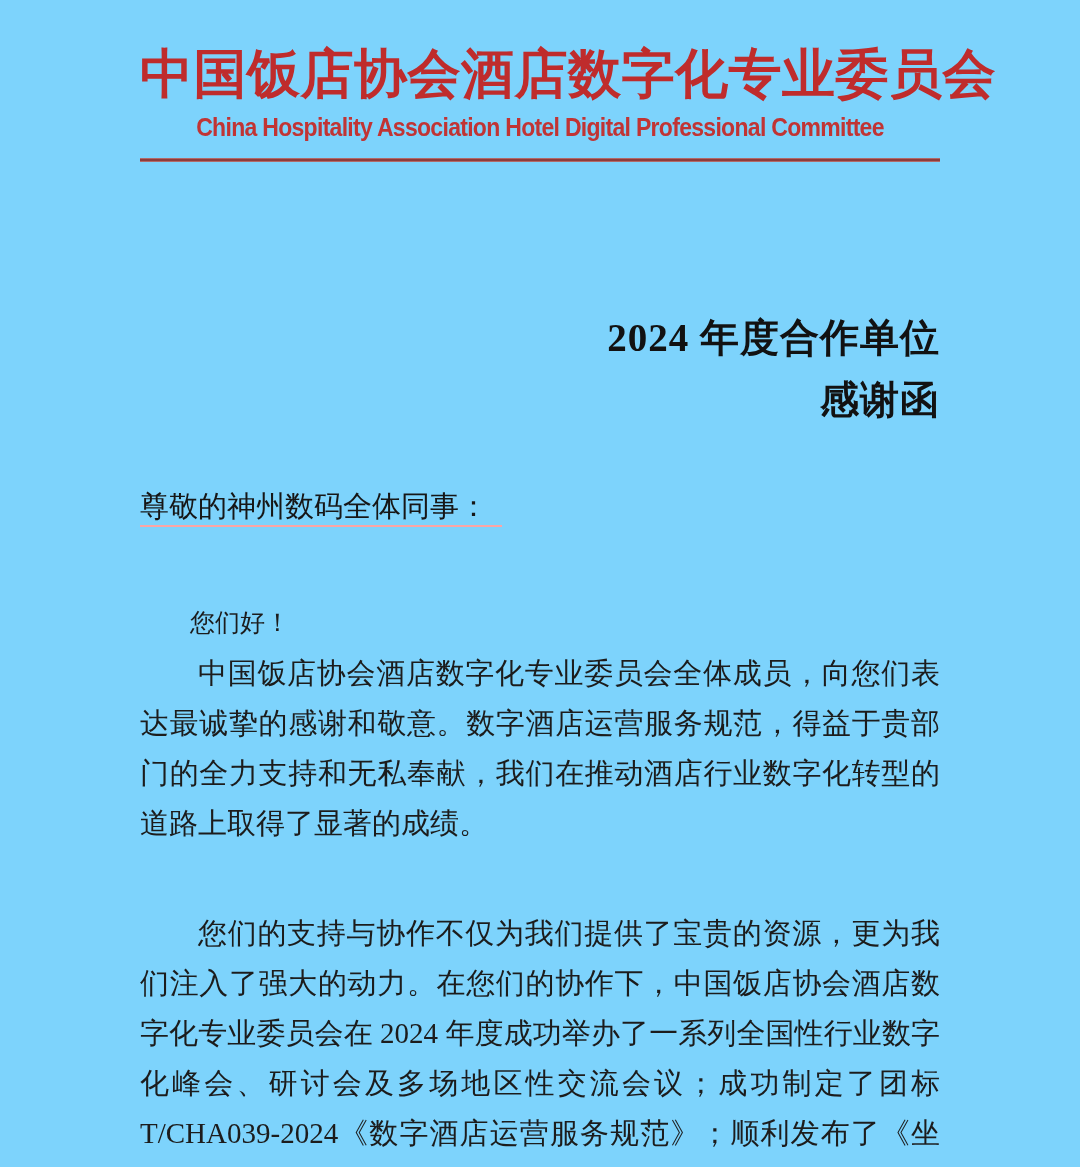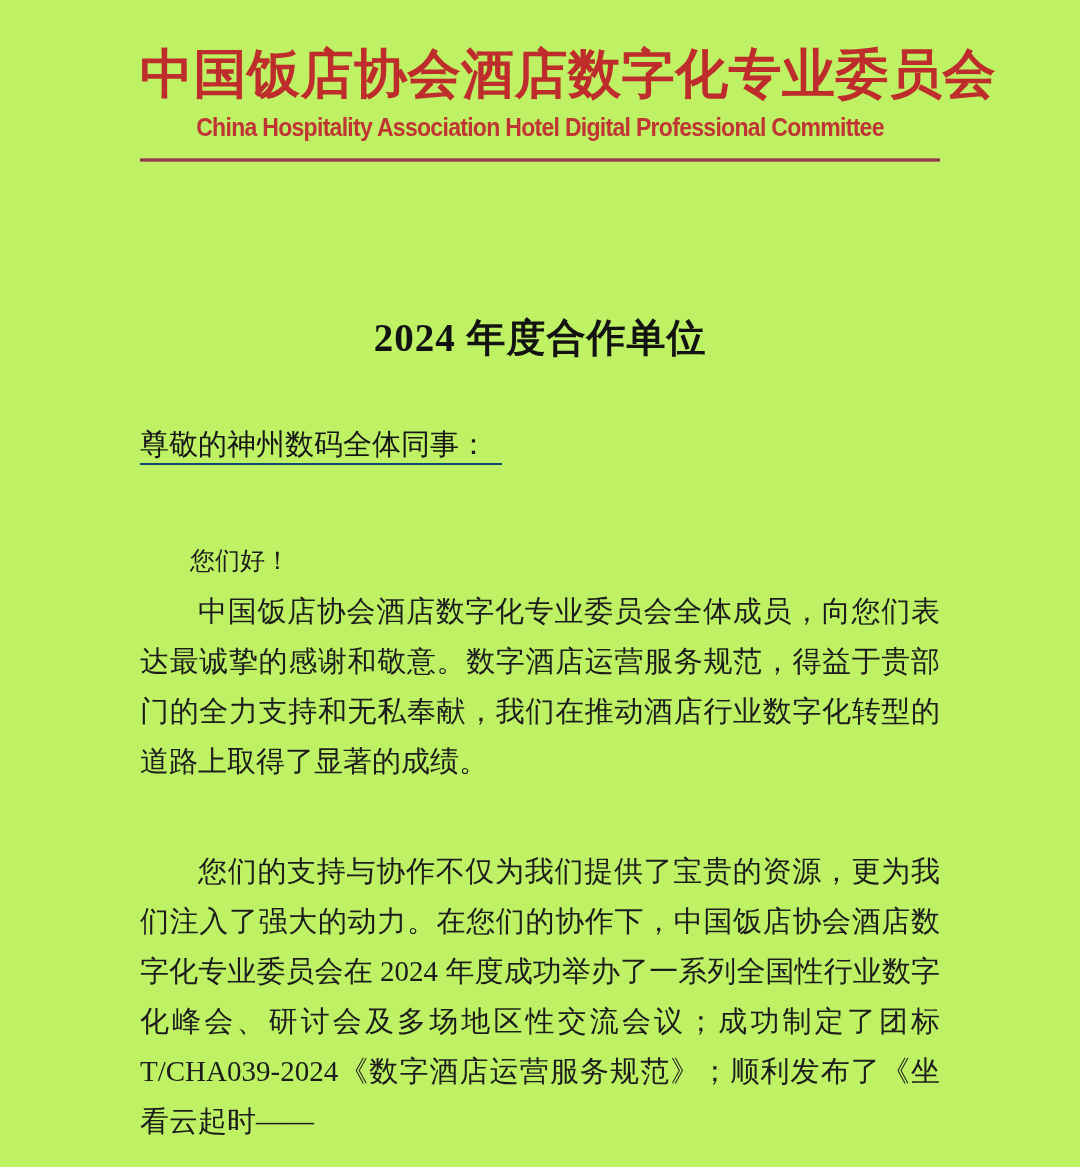--- a/index.html
+++ b/index.html
@@ -7,21 +7,21 @@
   body {
     width: 1080px;
     height: 1167px;
     overflow: hidden;
     font-family: "Liberation Serif", serif;
     color: #1f1f1f;
   }
   .page {
     width: 1080px;
     height: 1167px;
-    background: #bef264;
+    background: #7dd3fc;
     padding: 42px 140px 0 140px;
     overflow: hidden;
   }
 
   
   .letterhead { text-align: center; }
   .org-zh {
     font-size: 53px;
     line-height: 64px;
     font-weight: bold;
@@ -51,31 +51,31 @@
   
   .title {
     margin-top: 145px;
     text-align: center;
     font-weight: bold;
     color: #121212;
     font-size: 39px;
     line-height: 62px;
     letter-spacing: 1px;
   }
-  .title span { display: block; }
+  .title span { display: block; text-align: right; }
 
   
   .salutation {
     margin-top: 55px;
     font-size: 29px;
     line-height: 40px;
     color: #161616;
   }
   .salutation-text {
-    border-bottom: 2px solid #0c4a6e;
+    border-bottom: 2px solid #fca5a5;
     padding-bottom: 3px;
     padding-right: 14px;
   }
   .greeting {
     margin-top: 72px;
     font-size: 25px;
     line-height: 50px;
     text-indent: 2em;
     color: #1c1c1c;
   }
@@ -96,20 +96,21 @@
   <header class="letterhead">
     <div class="org-zh">中国饭店协会酒店数字化专业委员会</div>
     <div class="org-en">China Hospitality Association Hotel Digital Professional Committee</div>
     <div class="rule"></div>
   </header>
 
   <main class="letter-body">
 
     <h1 class="title">
       <span>2024 年度合作单位</span>
+      <span>感谢函</span>
     </h1>
 
     <p class="salutation"><span class="salutation-text">尊敬的神州数码全体同事：</span></p>
 
     <p class="greeting">您们好！</p>
 
     <p class="para">中国饭店协会酒店数字化专业委员会全体成员，向您们表达最诚挚的感谢和敬意。数字酒店运营服务规范，得益于贵部门的全力支持和无私奉献，我们在推动酒店行业数字化转型的道路上取得了显著的成绩。</p>
 
     <p class="para para-gap">您们的支持与协作不仅为我们提供了宝贵的资源，更为我们注入了强大的动力。在您们的协作下，中国饭店协会酒店数字化专业委员会在 2024 年度成功举办了一系列全国性行业数字化峰会、研讨会及多场地区性交流会议；成功制定了团标 T/CHA039-2024《数字酒店运营服务规范》；顺利发布了《坐看云起时——</p>
 

